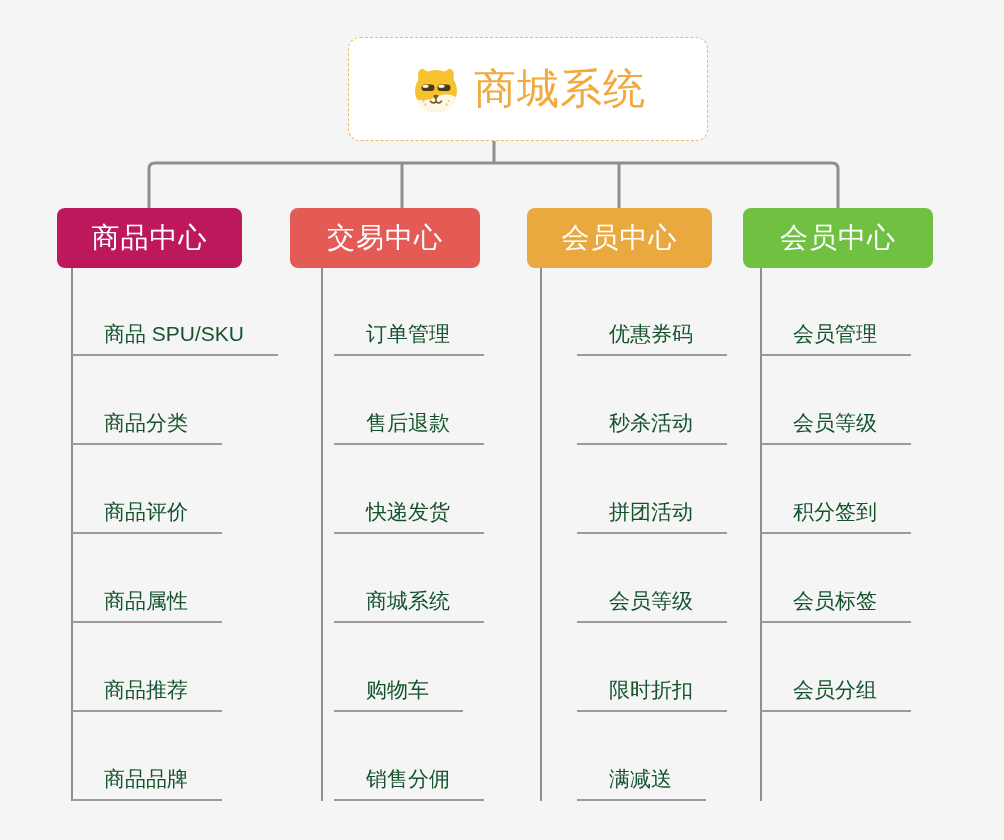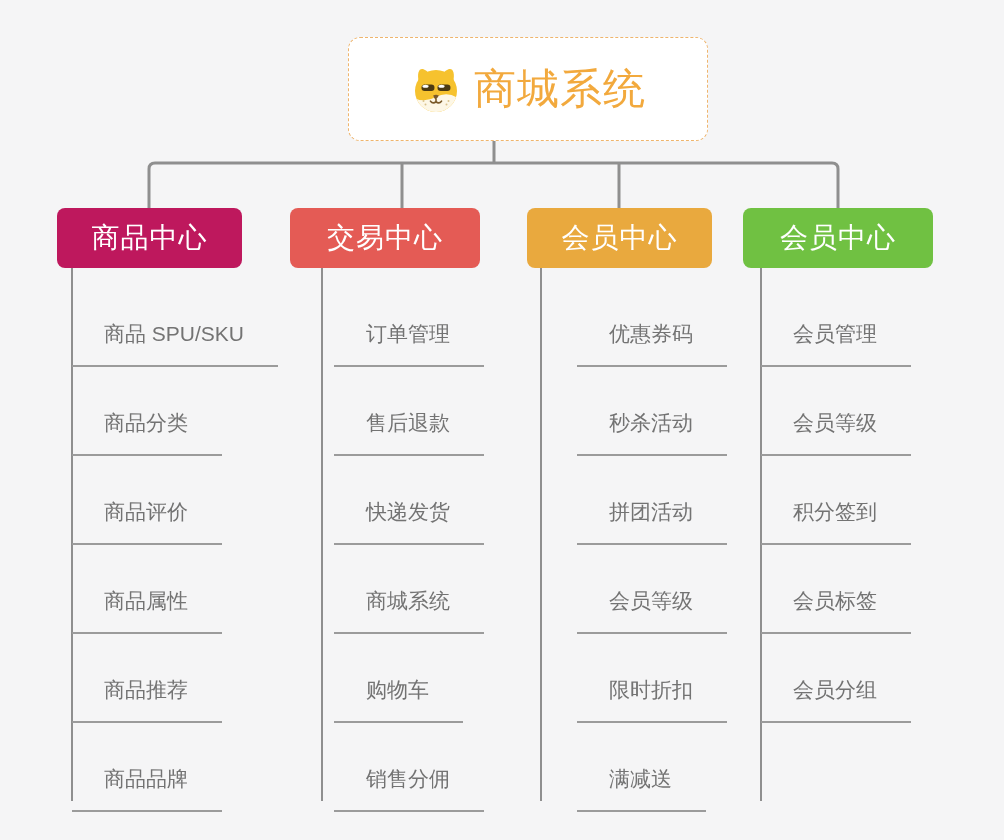--- a/index.html
+++ b/index.html
@@ -39,22 +39,22 @@
 
   
   .trunk{
     position:absolute;top:268px;height:533px;width:2px;background:#8f8f8f;
   }
   .trunk-0{left:71px;} .trunk-1{left:321px;} .trunk-2{left:540px;} .trunk-3{left:760px;}
 
   
   .leaf{
     position:absolute;
-    padding:0 34px 17px 32px;
-    line-height:28px;font-size:21px;color:#737373;
+    padding:0 34px 6px 32px;
+    line-height:28px;font-size:21px;color:#14532d;
     border-bottom:2px solid #9b9b9b;
     white-space:nowrap;cursor:pointer;
   }
   .col-0{left:72px;} .col-1{left:334px;text-align:center;} .col-2{left:541px;margin-left:36px;} .col-3{left:761px;}
   .row-0{top:320px;} .row-1{top:409px;} .row-2{top:498px;}
   .row-3{top:587px;} .row-4{top:676px;} .row-5{top:765px;}
 </style>
 </head>
 <body>
 

